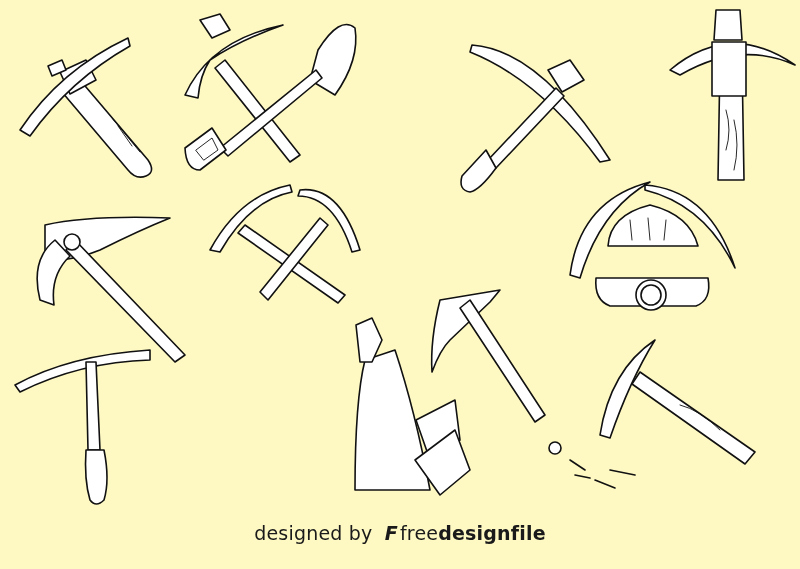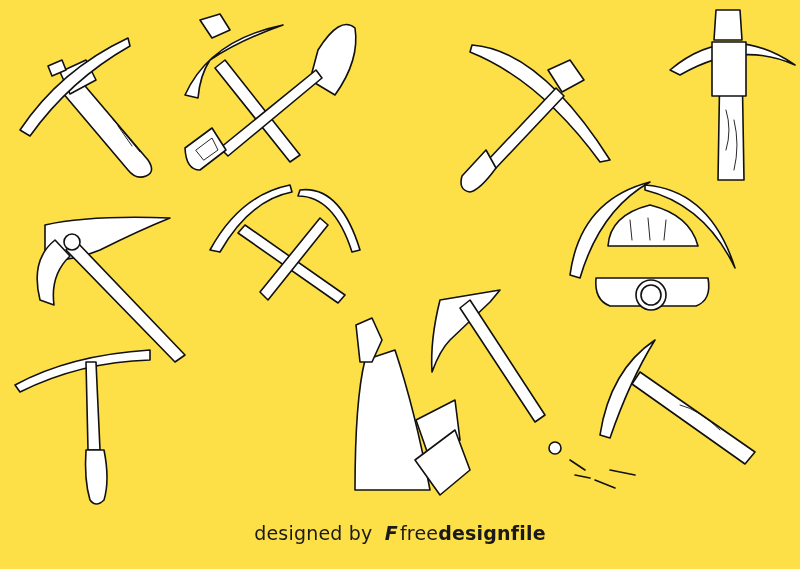--- a/index.html
+++ b/index.html
@@ -1,16 +1,16 @@
 <!DOCTYPE html>
 <html><head>
 <meta charset="utf-8">
 <style>
   html,body{margin:0;padding:0;background:#ffffff;}
-  #canvas{position:relative;width:800px;height:569px;overflow:hidden;background:#fde047;}
+  #canvas{position:relative;width:800px;height:569px;overflow:hidden;background:#fef9c3;}
   svg.art{position:absolute;left:0;top:0;width:800px;height:569px;}
   svg.art *{fill:none;stroke:#111;stroke-width:1.6;stroke-linejoin:round;stroke-linecap:round;}
   svg.art .thin{stroke-width:0.9;}
   svg.art .wfill{fill:#fff;}
   #credit{position:absolute;left:0;top:522px;width:800px;text-align:center;
     font-family:"DejaVu Sans","Liberation Sans",sans-serif;font-size:19px;color:#1a1a1a;letter-spacing:0.2px;}
   #credit .brand{font-weight:bold;}
   #credit .logo{display:inline-block;font-weight:bold;font-style:italic;margin:0 2px 0 6px;}
 </style>
 </head>

